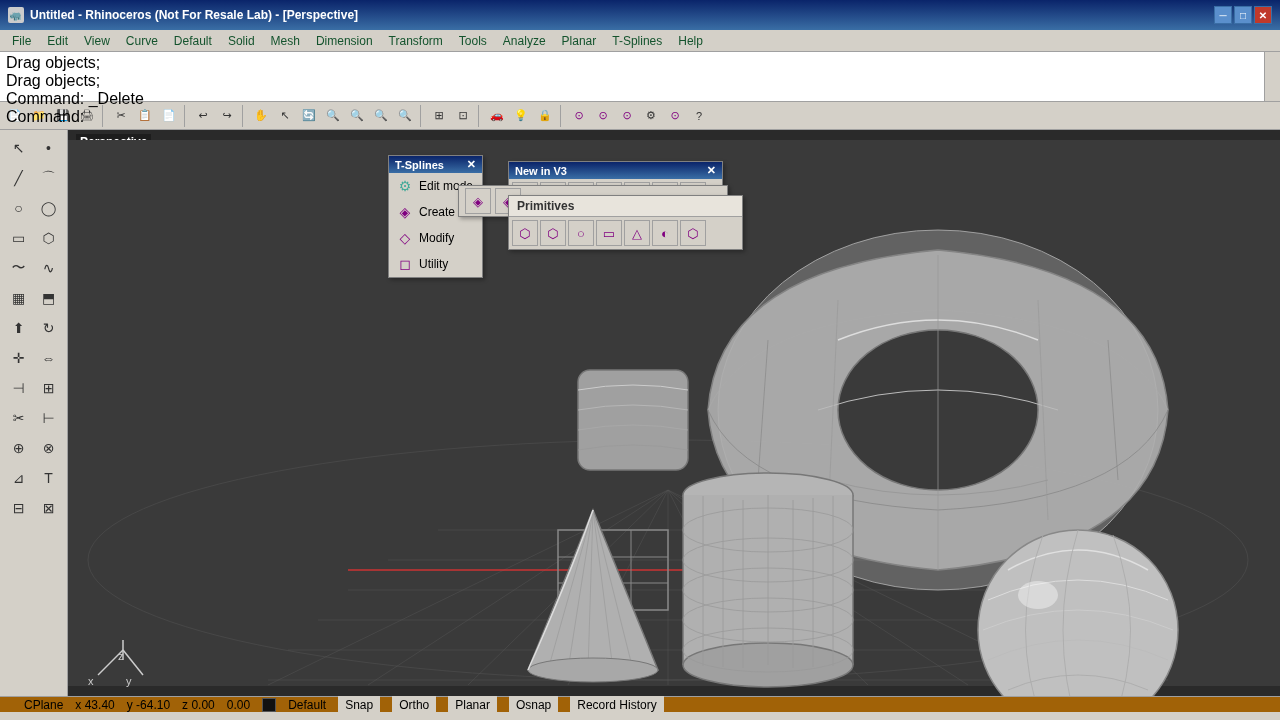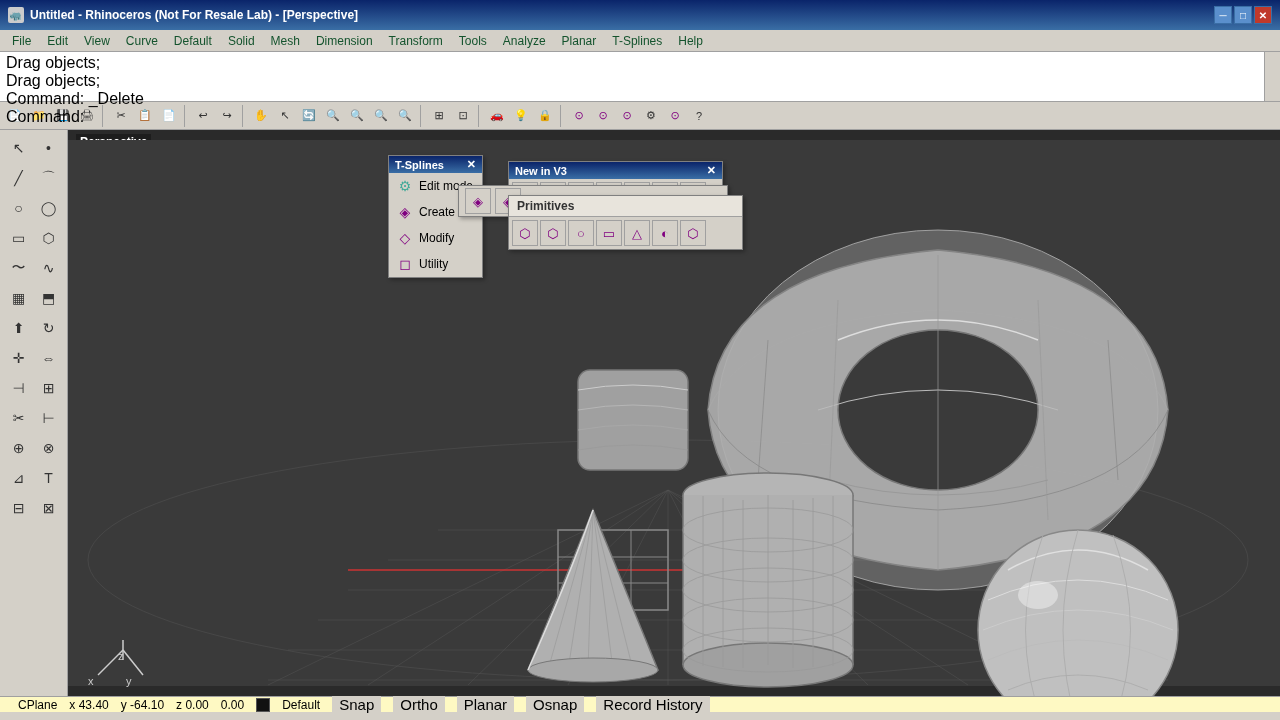--- a/index.html
+++ b/index.html
@@ -209,35 +209,35 @@
       background: #e8e4dc;
       padding: 3px 8px;
       font-weight: bold;
       border-bottom: 1px solid #a0a0a0;
       color: #333;
     }
 
     
     #statusbar {
       height: 16px;
-      background: #fef9c3;
+      background: #a16207;
       border-top: 1px solid #a0a0a0;
       display: flex;
       align-items: center;
-      padding: 0 18px;
+      padding: 0 24px;
       gap: 12px;
       font-size: 12px;
     }
     .status-item { color: #000; }
     .status-btn {
       padding: 1px 6px;
       background: #d4d0c8;
       border: 1px solid transparent;
       cursor: pointer;
-      font-size: 15px;
+      font-size: 12px;
     }
     .color-swatch { width: 14px; height: 14px; background: #111; border: 1px solid #555; display: inline-block; vertical-align: middle; }
 
     
     #scene-svg {
       position: absolute;
       top: 0; left: 0;
       width: 100%; height: 100%;
     }
   </style>

